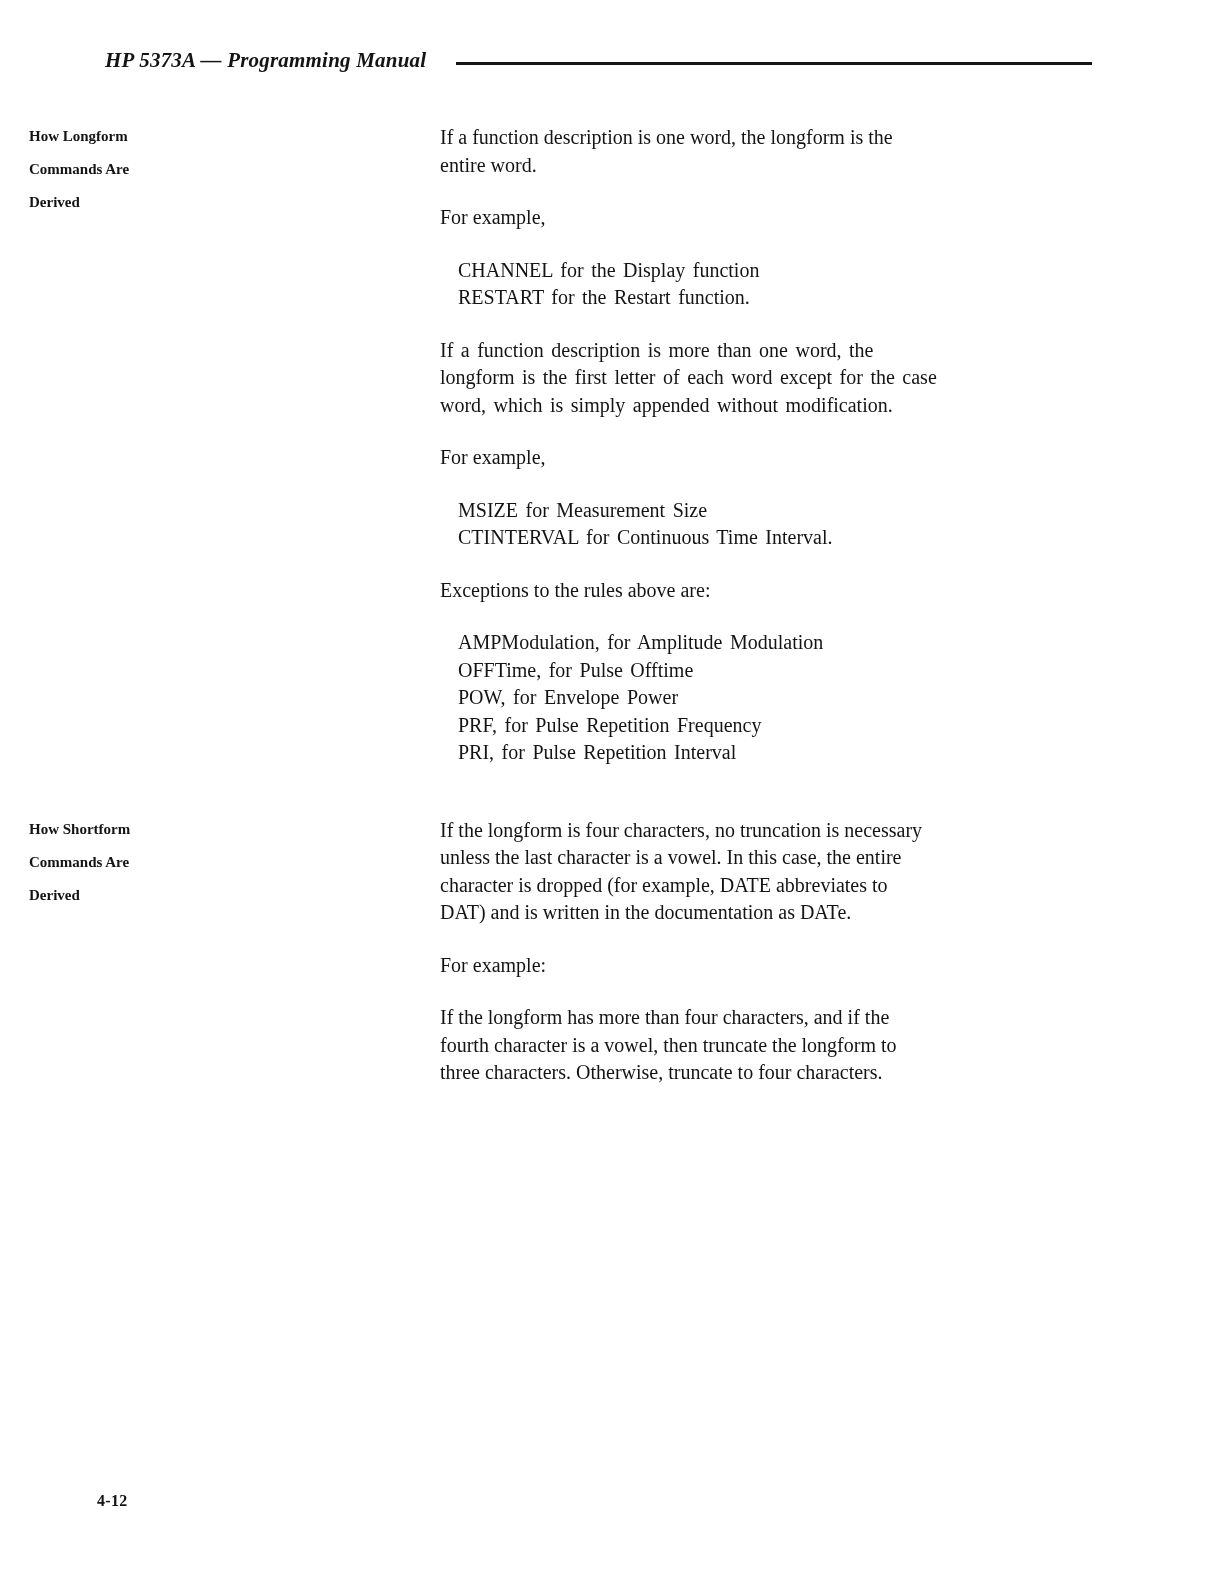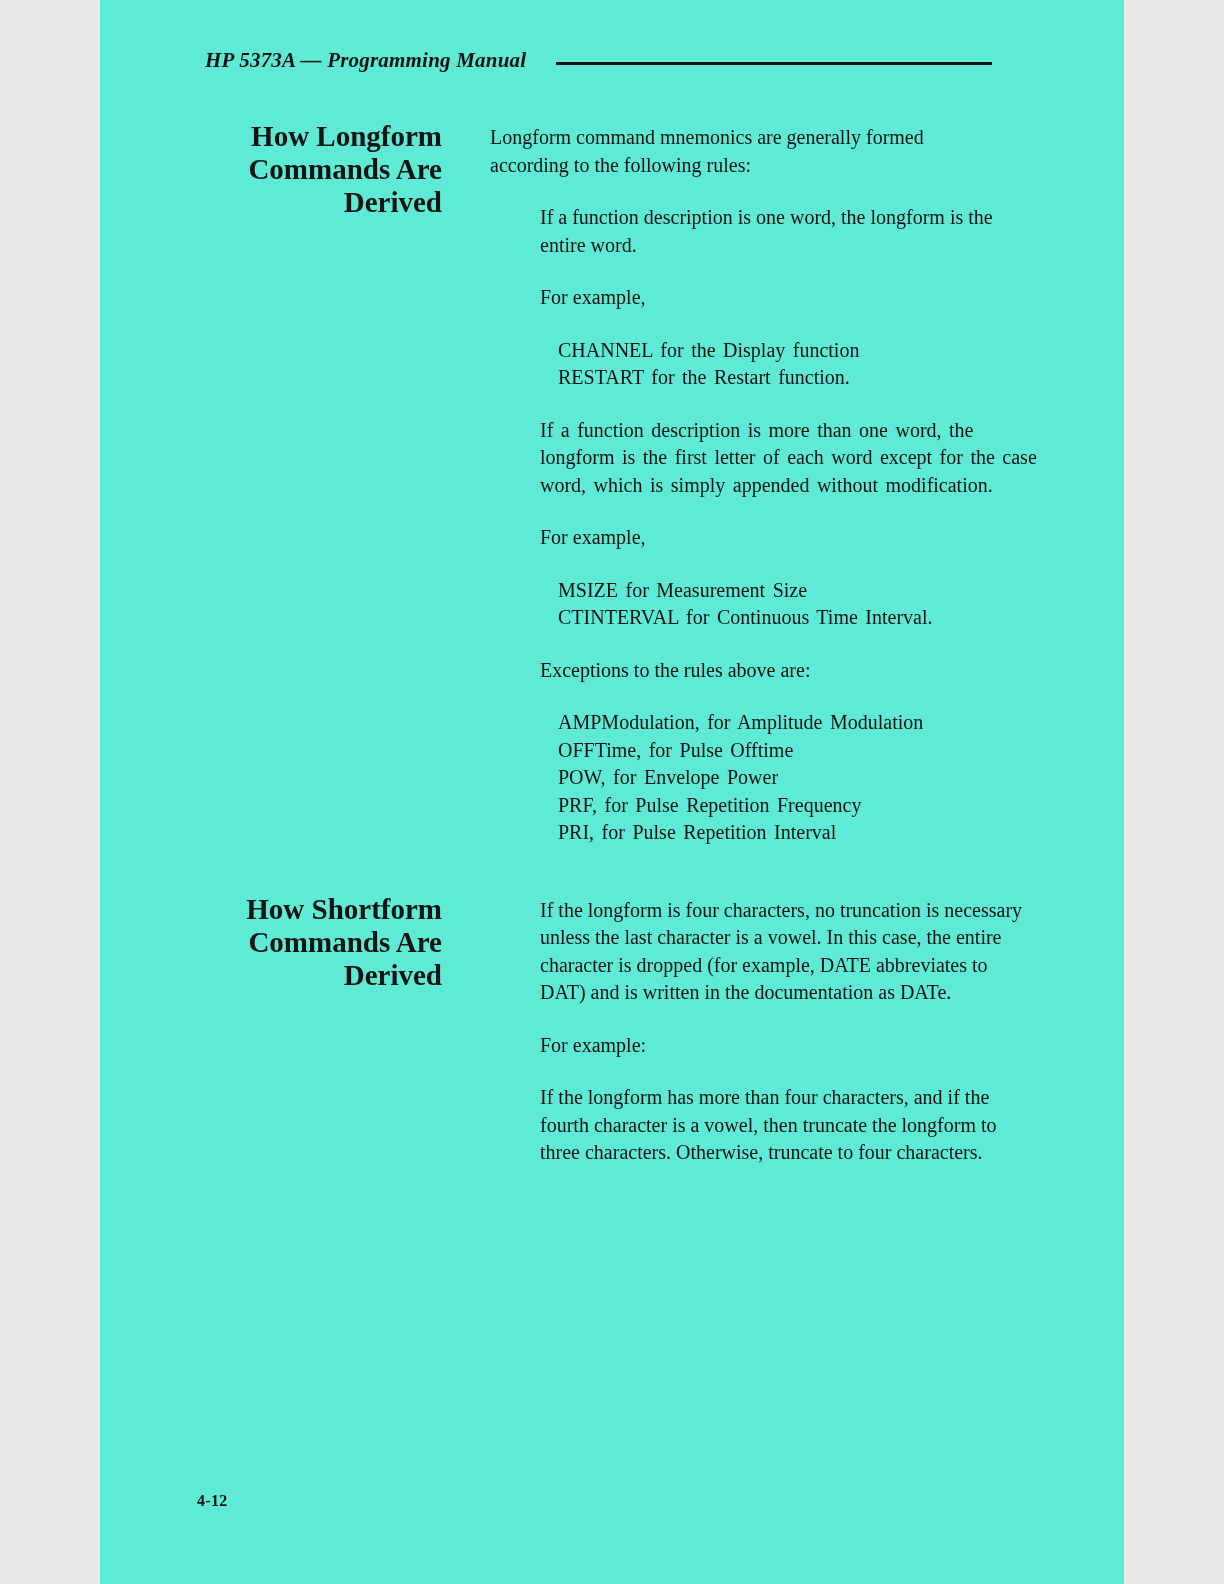--- a/index.html
+++ b/index.html
@@ -2,23 +2,23 @@
 <html><head>
 <meta charset="utf-8">
 <style>
   html, body {
     margin: 0;
     padding: 0;
     background: #e8e8e8;
   }
   .page {
     position: relative;
-    width: 1024px;
+    width: 1224px;
     height: 1584px;
-    background: #5eead4;
+    background: #ffffff;
     font-family: "Liberation Serif", serif;
     color: #141414;
     overflow: hidden;
     margin: 0 auto;
   }
   .header {
     position: absolute;
     top: 48px;
     left: 105px;
     right: 132px;
@@ -46,26 +46,27 @@
     width: 100%;
   }
   .section {
     display: flex;
     margin-bottom: 46px;
   }
   .section-heading {
     width: 390px;
     box-sizing: border-box;
     padding-right: 48px;
-    text-align: right;
+    text-align: left;
     font-weight: bold;
-    font-size: 29px;
+    font-size: 15px;
     line-height: 33px;
     white-space: pre-line;
     flex-shrink: 0;
+    padding-left: 29px;
   }
   .section-body {
     width: 690px;
     font-size: 20px;
     line-height: 27.5px;
     padding-top: 4px;
   }
   .para {
     white-space: pre-line;
     margin: 0 0 25px 0;
@@ -95,22 +96,20 @@
     <span class="header-rule"></span>
   </div>
 
   <div class="content">
 
     <div class="section">
       <div class="section-heading">How Longform
 Commands Are
 Derived</div>
       <div class="section-body">
-        <p class="para">Longform command mnemonics are generally formed
-according to the following rules:</p>
         <p class="para indent1">If a function description is one word, the longform is the
 entire word.</p>
         <p class="para indent1">For example,</p>
         <p class="para indent2 spaced">CHANNEL for the Display function
 RESTART for the Restart function.</p>
         <p class="para indent1 spaced">If a function description is more than one word, the
 longform is the first letter of each word except for the case
 word, which is simply appended without modification.</p>
         <p class="para indent1">For example,</p>
         <p class="para indent2 spaced">MSIZE for Measurement Size

